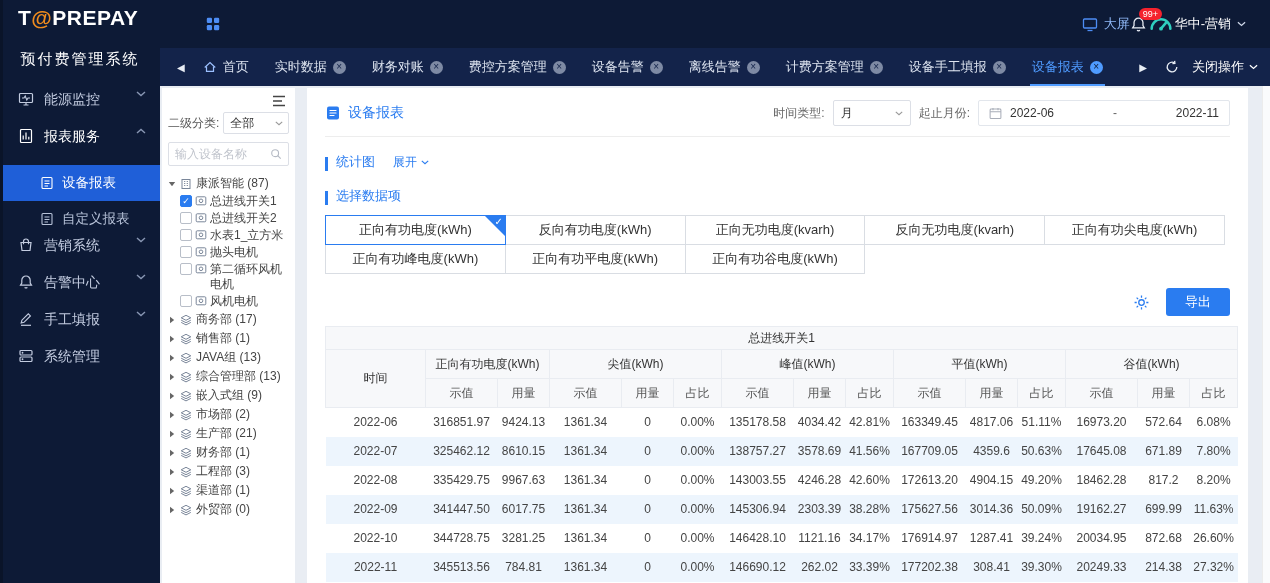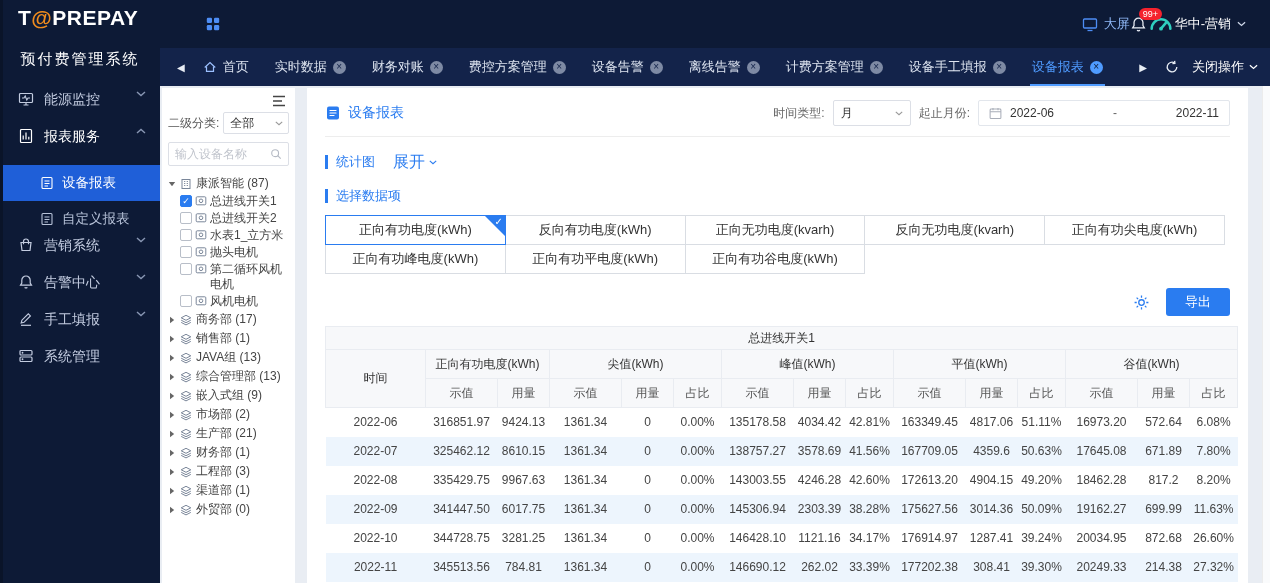--- a/index.html
+++ b/index.html
@@ -96,24 +96,24 @@
   .card-head{display:flex;align-items:center;height:30px}
   .title-icon svg{width:16px;height:16px}
   .card-title{color:#2a7cf0;font-size:14px;margin-left:7px}
   .head-controls{margin-left:auto;display:flex;align-items:center;gap:8px;font-size:12px;color:#666}
   .select{width:78px;height:26px;border:1px solid #dcdfe6;border-radius:2px;display:flex;align-items:center;justify-content:space-between;padding:0 7px;color:#333;background:#fff;cursor:pointer}
   .range{height:26px;border:1px solid #e2e6ec;border-radius:2px;display:flex;align-items:center;width:252px;padding:0 10px;color:#333;gap:8px;cursor:pointer;background:#fff}
   .cal-icon{color:#a8adb8}
   .cal-icon svg{width:13px;height:13px}
   .range .dash{flex:1;text-align:center;color:#666}
   .divider{border-bottom:1px solid #ededed;margin-top:8px}
-  .section-row{display:flex;align-items:center;margin-top:16px;height:18px}
+  .section-row{display:flex;align-items:flex-end;margin-top:16px;height:18px}
   .sec-bar{width:3px;height:14px;background:#2a7cf0;margin-right:8px}
   .sec-title{color:#2a7cf0;font-size:13px}
-  .expand{color:#2a7cf0;font-size:16px;margin-left:18px;display:flex;align-items:center;gap:4px;cursor:pointer}
+  .expand{color:#2a7cf0;font-size:12px;margin-left:18px;display:flex;align-items:center;gap:4px;cursor:pointer}
   .expand svg{width:8px;height:5px}
   .data-items{display:flex;flex-wrap:wrap;margin-top:10px;padding-left:1px}
   .data-item{width:20%;height:30px;border:1px solid #d9dde3;margin:-1px 0 0 -1px;display:flex;align-items:center;justify-content:center;font-size:13px;color:#333;position:relative;background:#fff;cursor:pointer}
   .data-items .data-item:nth-child(-n+5){margin-top:0}
   .data-item.selected{border-color:#2a7cf0;z-index:2}
   .data-item.selected::after{content:"";position:absolute;top:0;right:0;border-top:20px solid #2a7cf0;border-left:20px solid transparent}
   .data-item.selected::before{content:"\2713";position:absolute;top:0;right:2px;color:#fff;font-size:10px;z-index:1}
   .toolbar-right{display:flex;align-items:center;justify-content:flex-end;margin:14px 0 10px;gap:16px}
   .gear{color:#2a7cf0;cursor:pointer}
   .gear svg{width:17px;height:17px}

